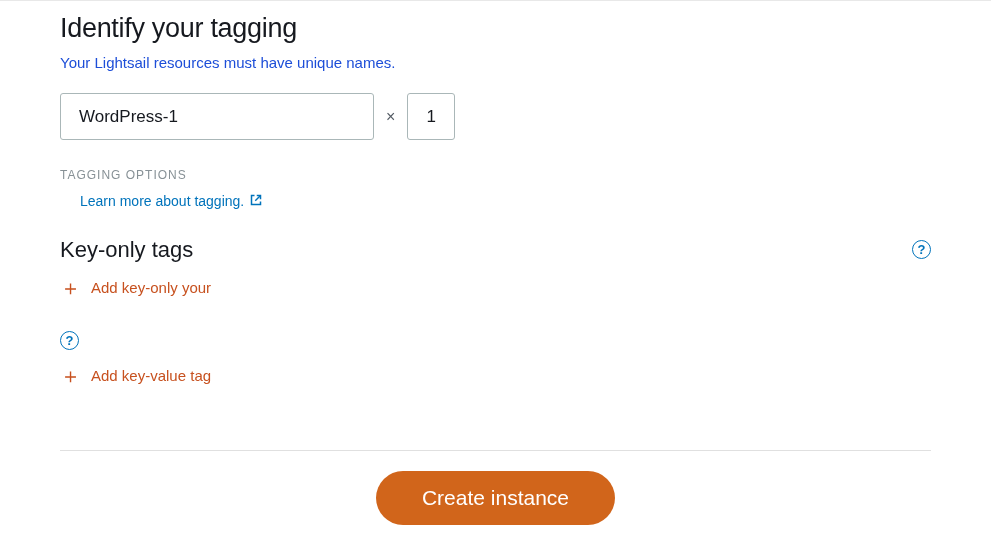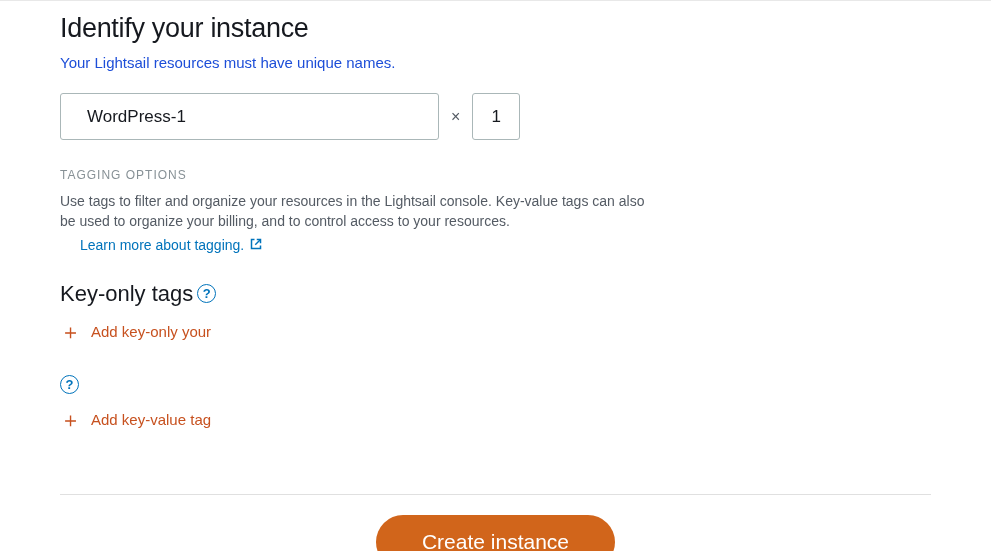--- a/index.html
+++ b/index.html
@@ -27,25 +27,25 @@
       color: #1d4ed8;
       margin-bottom: 22px;
     }
     .name-row {
       display: flex;
       align-items: center;
       gap: 10px;
       margin-bottom: 28px;
     }
     .name-input {
-      width: 379px;
+      width: 314px;
       height: 47px;
       border: 1px solid #aab7b8;
       border-radius: 3px;
-      padding: 0 26px;
+      padding: 0 18px;
       font-size: 17px;
       color: #16191f;
       outline: none;
     }
     .multiply {
       font-size: 16px;
       color: #545b64;
       padding: 0 2px;
     }
     .count-input {
@@ -85,20 +85,21 @@
     }
     .learn-more svg { width: 12px; height: 12px; }
     .tags-heading {
       display: flex;
       align-items: center;
       gap: 4px;
       font-size: 22px;
       font-weight: 400;
       color: #16191f;
       margin-bottom: 14px;
+      justify-content: space-between;
     }
     .help-badge {
       display: inline-flex;
       align-items: center;
       justify-content: center;
       width: 19px;
       height: 19px;
       border: 1.5px solid #0073bb;
       border-radius: 50%;
       color: #0073bb;
@@ -142,33 +143,32 @@
       font-size: 21px;
       font-weight: 400;
       cursor: pointer;
     }
   </style>
 </head>
 <body>
 
 <div class="container">
 
-  <h1 class="page-title">Identify your instance</h1>
+  <h1 class="page-title">Identify your tagging</h1>
 
   <p class="subtitle">Your Lightsail resources must have unique names.</p>
 
   <div class="name-row">
     <input class="name-input" type="text" value="WordPress-1" style="">
     <span class="multiply">×</span>
     <input class="count-input" type="text" value="1" style="">
   </div>
 
   <div class="section-label">TAGGING OPTIONS</div>
 
-  <p class="tag-desc">Use tags to filter and organize your resources in the Lightsail console. Key-value tags can also be used to organize your billing, and to control access to your resources.</p>
 
   <a class="learn-more" href="#">
     <span>Learn more about tagging.</span>
     <span>
       <svg viewBox="0 0 16 16" fill="none" stroke="#0073bb" stroke-width="2">
         <path d="M6 2H2v12h12v-4"></path>
         <path d="M9 2h5v5"></path>
         <path d="M14 2L7 9"></path>
       </svg>
     </span>

